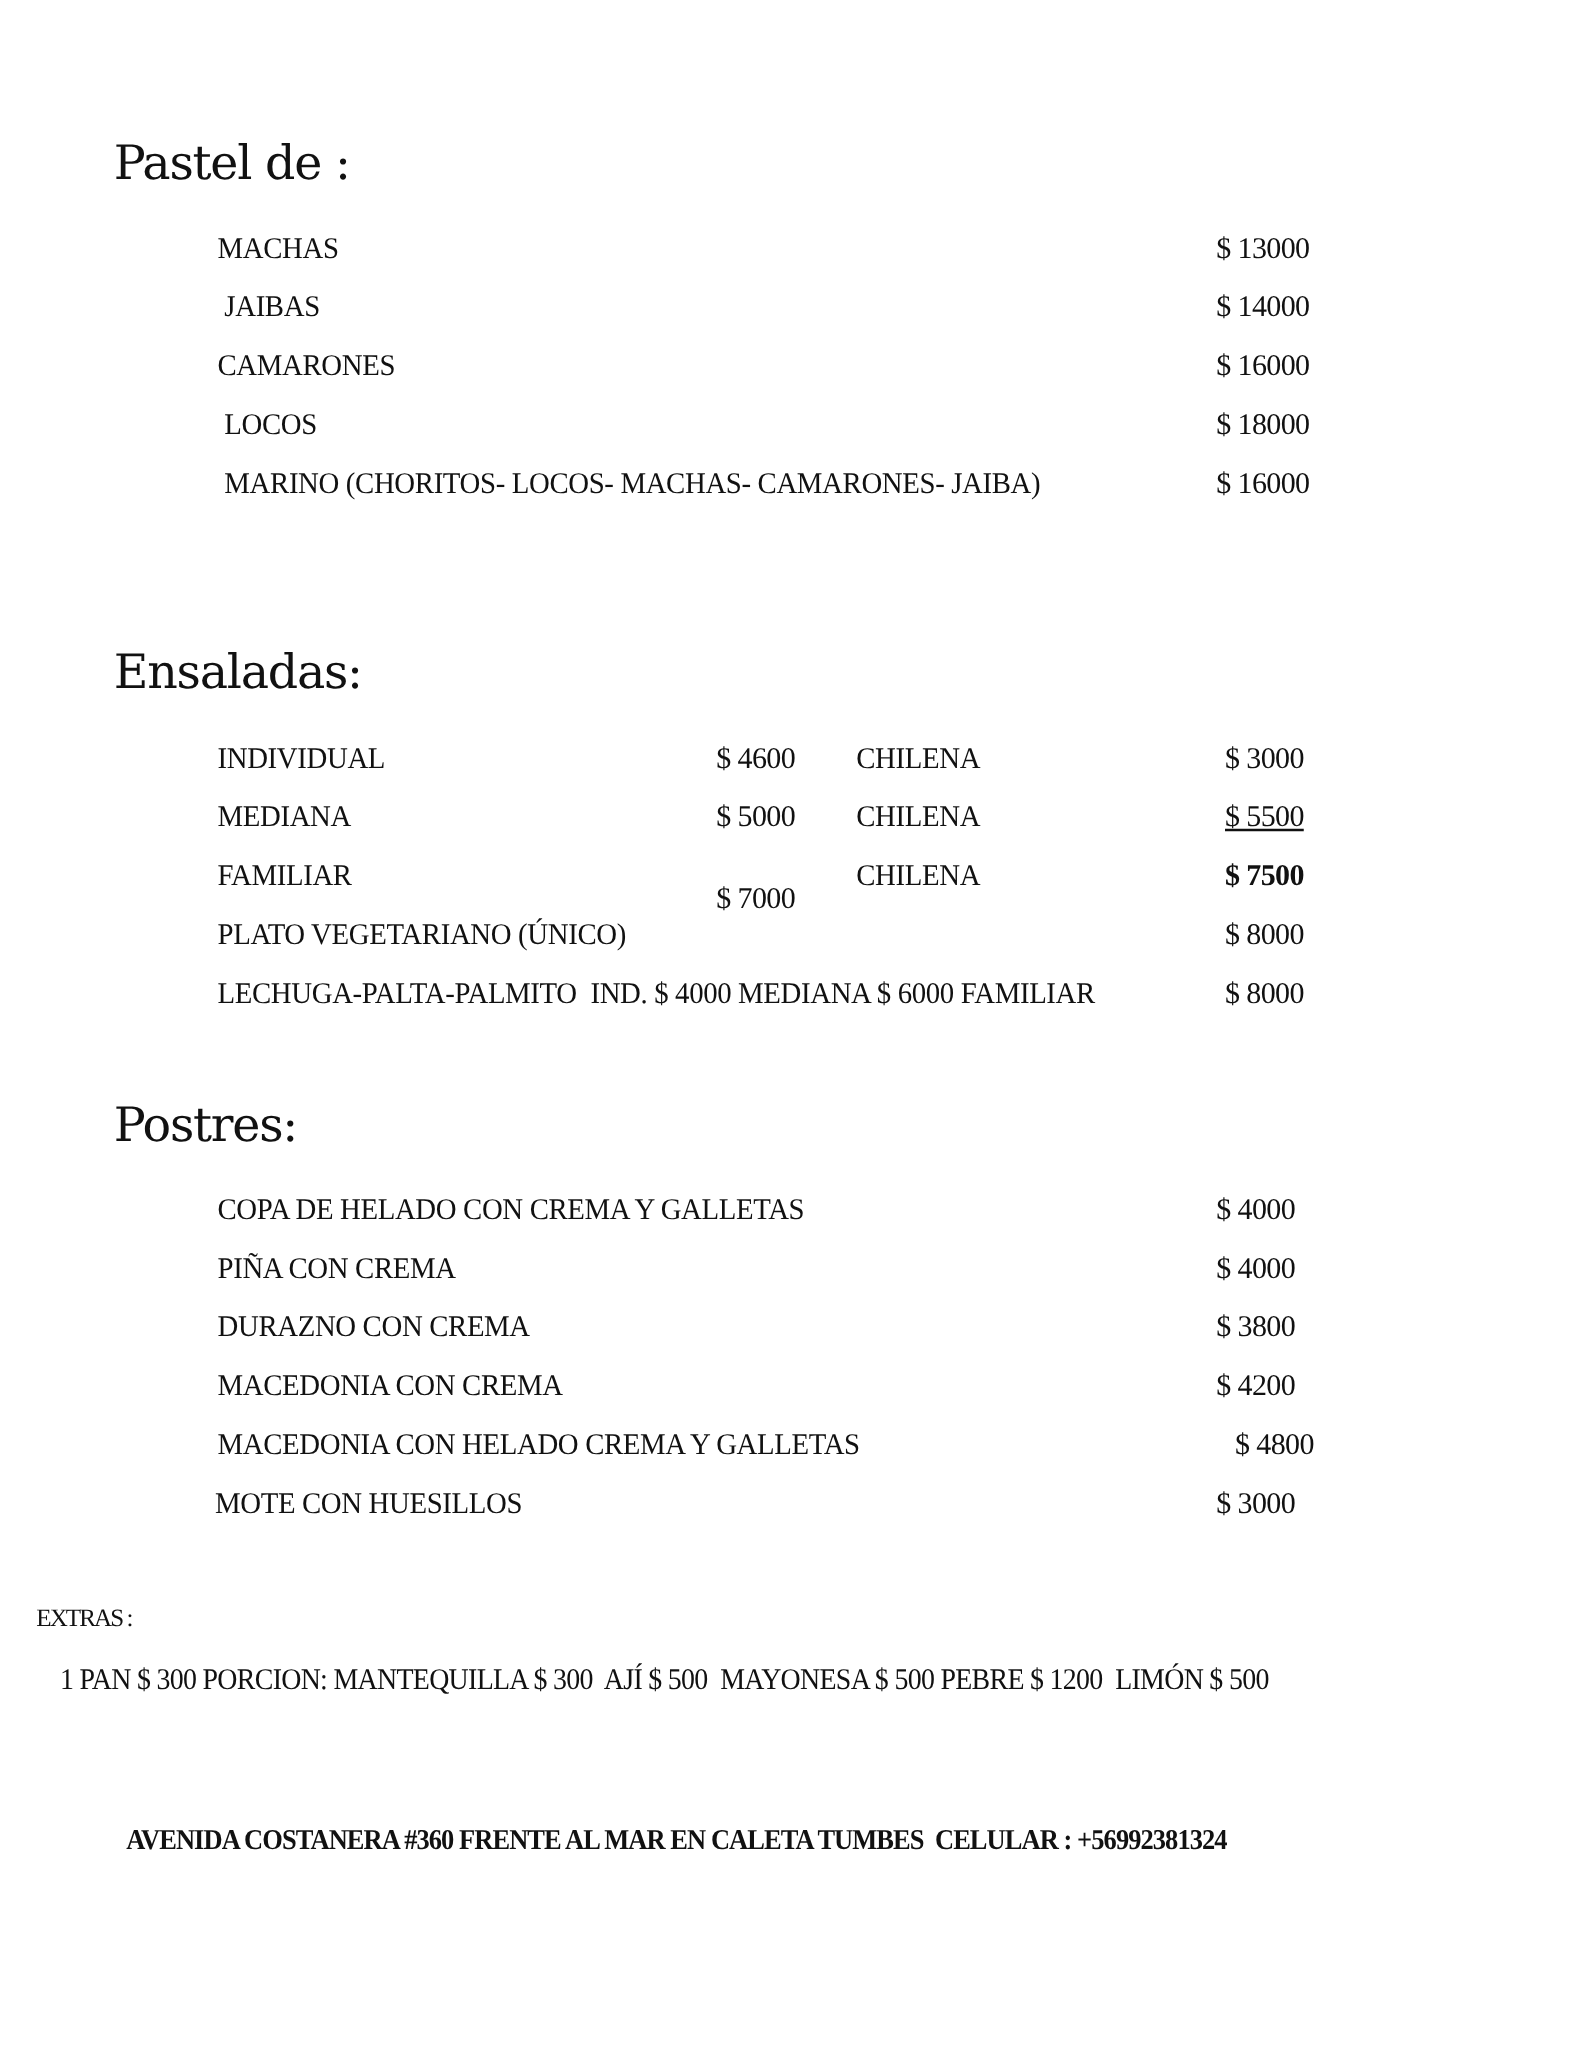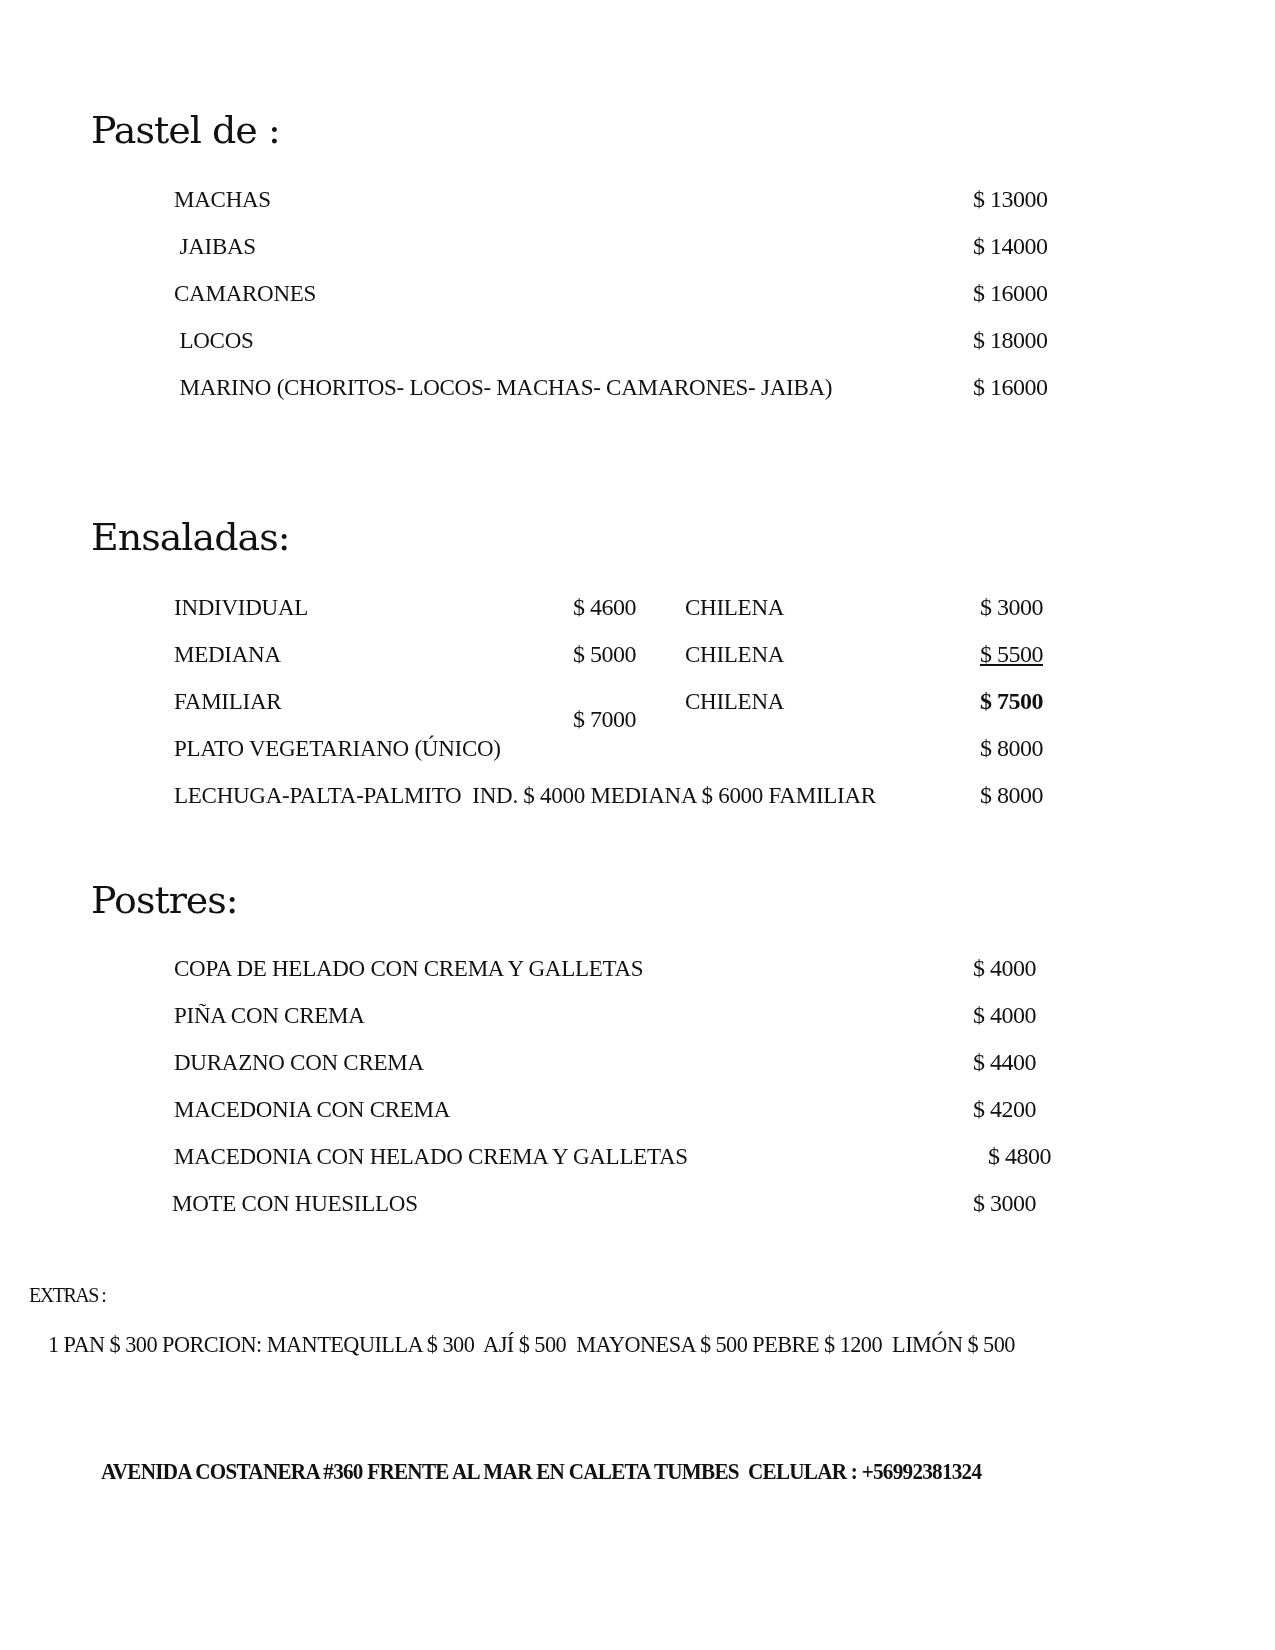--- a/index.html
+++ b/index.html
@@ -67,21 +67,21 @@
 
 <div class="abs heading" style="left:45px; top:878px;text-align:center;">Postres:</div>
 
 <div class="abs item" style="left:174px; top:955px;">COPA DE HELADO CON CREMA Y GALLETAS</div>
 <div class="abs price" style="left:973px; top:955px;">$ 4000</div>
 
 <div class="abs item" style="left:174px; top:1002px;">PIÑA CON CREMA</div>
 <div class="abs price" style="left:973px; top:1002px;">$ 4000</div>
 
 <div class="abs item" style="left:174px; top:1049px;">DURAZNO CON CREMA</div>
-<div class="abs price" style="left:973px; top:1049px;">$ 4400</div>
+<div class="abs price" style="left:973px; top:1049px;">$ 3800</div>
 
 <div class="abs item" style="left:174px; top:1096px;">MACEDONIA CON CREMA</div>
 <div class="abs price" style="left:973px; top:1096px;">$ 4200</div>
 
 <div class="abs item" style="left:174px; top:1143px;">MACEDONIA CON HELADO CREMA Y GALLETAS</div>
 <div class="abs price" style="left:973px; top:1143px;margin-left:15px;">$ 4800</div>
 
 <div class="abs item" style="left:172px; top:1190px;">MOTE CON HUESILLOS</div>
 <div class="abs price" style="left:973px; top:1190px;">$ 3000</div>
 

